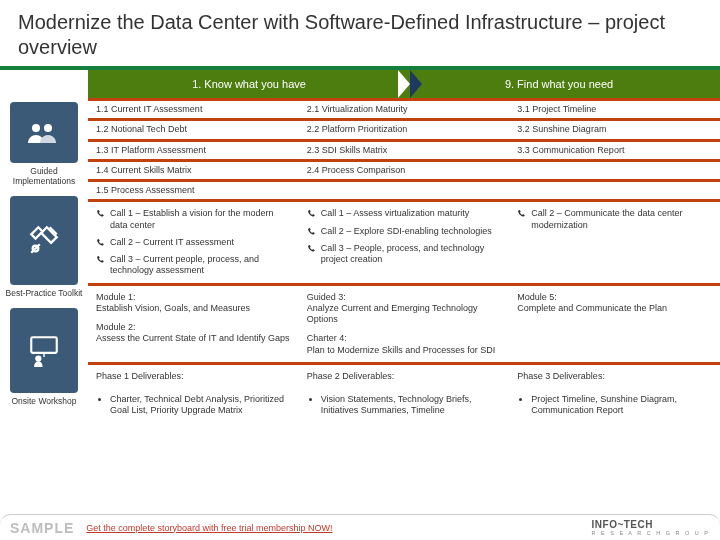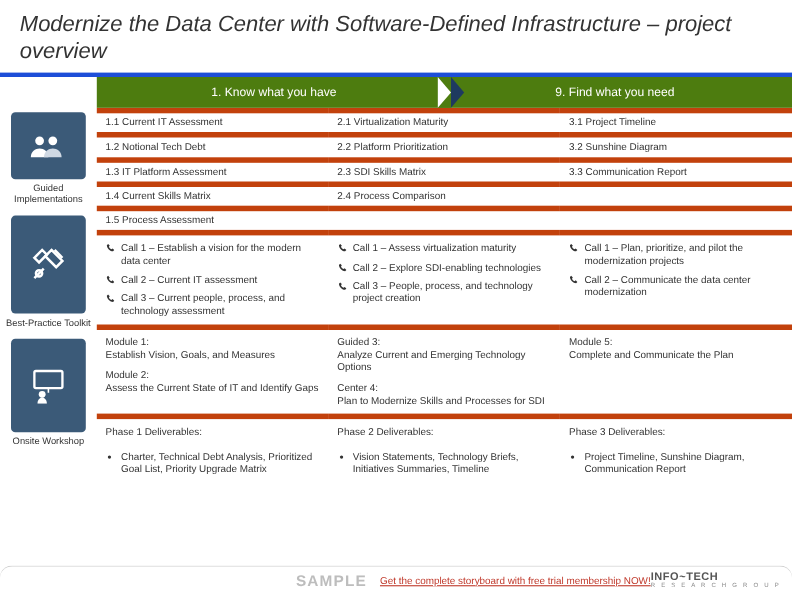--- a/index.html
+++ b/index.html
@@ -1,44 +1,44 @@
 <!DOCTYPE html>
 <html><head>
 <meta charset="utf-8">
 <style>
   * { box-sizing: border-box; margin: 0; padding: 0; }
   html, body { width: 720px; height: 540px; font-family: Arial, Helvetica, sans-serif; background: #fff; color: #333; }
   .slide { width: 720px; height: 540px; position: relative; display: flex; flex-direction: column; }
-  .title-block { padding: 10px 18px 6px 18px; border-bottom: 4px solid #1d4ed8; font-style: italic; }
+  .title-block { padding: 10px 18px 6px 18px; border-bottom: 4px solid #15803d; }
   .title-block h1 { font-size: 20px; font-weight: 400; color: #333; line-height: 1.25; }
   .content { flex: 1; display: flex; }
   .leftcol { width: 88px; flex-shrink: 0; }
   .lefticon { height: 100%; display: flex; flex-direction: column; }
   .section-icon { display: flex; flex-direction: column; align-items: center; justify-content: flex-end; padding: 4px 2px 6px 2px; text-align: center; }
   .section-icon .icon-box { width: 68px; flex: 1; display: flex; align-items: center; justify-content: center; background: #3b5a78; border-radius: 4px; margin-bottom: 4px; }
   .section-icon .label { font-size: 8.5px; line-height: 1.1; color: #333; }
   .rightcol { flex: 1; display: flex; flex-direction: column; }
   .phase-headers { height: 28px; display: flex; }
   .chev { flex: 1; background: #4d7c0f; color: #fff; font-size: 11px; display: flex; align-items: center; justify-content: center; position: relative; margin-left: -12px; }
   .chev:first-of-type { margin-left: 0; }
   .chev::after { content: ""; position: absolute; right: -12px; top: 0; border-top: 14px solid transparent; border-bottom: 14px solid transparent; border-left: 12px solid #1e3a5f; z-index: 2; }
   .chev::before { content: ""; position: absolute; left: 0; top: 0; border-top: 14px solid transparent; border-bottom: 14px solid transparent; border-left: 12px solid #fff; }
   .chev:first-of-type::before { display: none; }
   .chev:last-of-type::after { display: none; }
   .grid3 { display: grid; grid-template-columns: 1fr 1fr 1fr; }
-  .grid3 > div { padding: 3px 8px; font-size: 9px; border-top: 5px solid #c2410c; line-height: 1.25; }
+  .grid3 > div { padding: 3px 8px; font-size: 9px; border-top: 3px solid #c2410c; line-height: 1.25; }
   .bp-row { }
   .calls { }
   .calls .call { display: flex; align-items: flex-start; gap: 5px; padding: 3px 0; }
   .calls .call .phoneicon { width: 9px; height: 9px; flex-shrink: 0; margin-top: 1px; }
   .module-row > div { padding-top: 6px; padding-bottom: 6px; }
   .module-title { font-size: 9px; }
   .deliv-row > div { padding-top: 6px; padding-bottom: 8px; }
   .deliv-row ul { list-style: disc; margin-left: 14px; margin-top: 12px; }
-  .footer { height: 26px; border-top: 1px solid #ccc; display: flex; align-items: center; padding: 0 10px; justify-content: flex-end; border-radius: 11px; }
+  .footer { height: 26px; border-top: 1px solid #ccc; display: flex; align-items: center; padding: 0 10px; justify-content: space-between; border-radius: 11px; }
   .sample { font-size: 14px; font-weight: 800; color: #bdbdbd; letter-spacing: 1px; }
   .footer-link { font-size: 9px; color: #c0392b; text-decoration: underline; }
   .logo { font-size: 10px; color: #555; font-weight: 700; letter-spacing: 0.5px; }
   .logo .sub { font-size: 5.5px; font-weight: 400; letter-spacing: 2px; display: block; text-align: right; color: #888; }
   svg { display: block; }
 </style>
 </head>
 <body>
 
 <div class="slide">
@@ -162,39 +162,33 @@
                 <path d="M6 2l4 4-2 3c1 3 3 5 6 6l3-2 4 4-3 3c-7 0-15-8-15-15z"></path>
               </svg>
               <span>Call 3 – People, process, and technology project creation</span>
             </div>
         </div>
         <div class="calls">
           <div class="call">
               <svg class="phoneicon" viewBox="0 0 24 24" fill="#333">
                 <path d="M6 2l4 4-2 3c1 3 3 5 6 6l3-2 4 4-3 3c-7 0-15-8-15-15z"></path>
               </svg>
-              <span>Call 1 – Plan, prioritize, and pilot the modernization projects</span>
-            </div>
-          <div class="call">
-              <svg class="phoneicon" viewBox="0 0 24 24" fill="#333">
-                <path d="M6 2l4 4-2 3c1 3 3 5 6 6l3-2 4 4-3 3c-7 0-15-8-15-15z"></path>
-              </svg>
               <span>Call 2 – Communicate the data center modernization</span>
             </div>
         </div>
       </div>
 
       <div class="grid3 module-row">
         <div>
           <div class="module-title"><span>Module 1:</span><br><span>Establish Vision, Goals, and Measures</span></div>
           <div class="module-title" style="margin-top:8px"><span>Module 2:</span><br><span>Assess the Current State of IT and Identify Gaps</span></div>
         </div>
         <div>
           <div class="module-title"><span>Guided 3:</span><br><span>Analyze Current and Emerging Technology Options</span></div>
-          <div class="module-title" style="margin-top:8px"><span>Center 4:</span><br><span>Plan to Modernize Skills and Processes for SDI</span></div>
+          <div class="module-title" style="margin-top:8px"><span>Charter 4:</span><br><span>Plan to Modernize Skills and Processes for SDI</span></div>
         </div>
         <div>
           <div class="module-title"><span>Module 5:</span><br><span>Complete and Communicate the Plan</span></div>
         </div>
       </div>
 
       <div class="grid3 deliv-row">
         <div>
           <span>Phase 1 Deliverables:</span>
           <ul>

